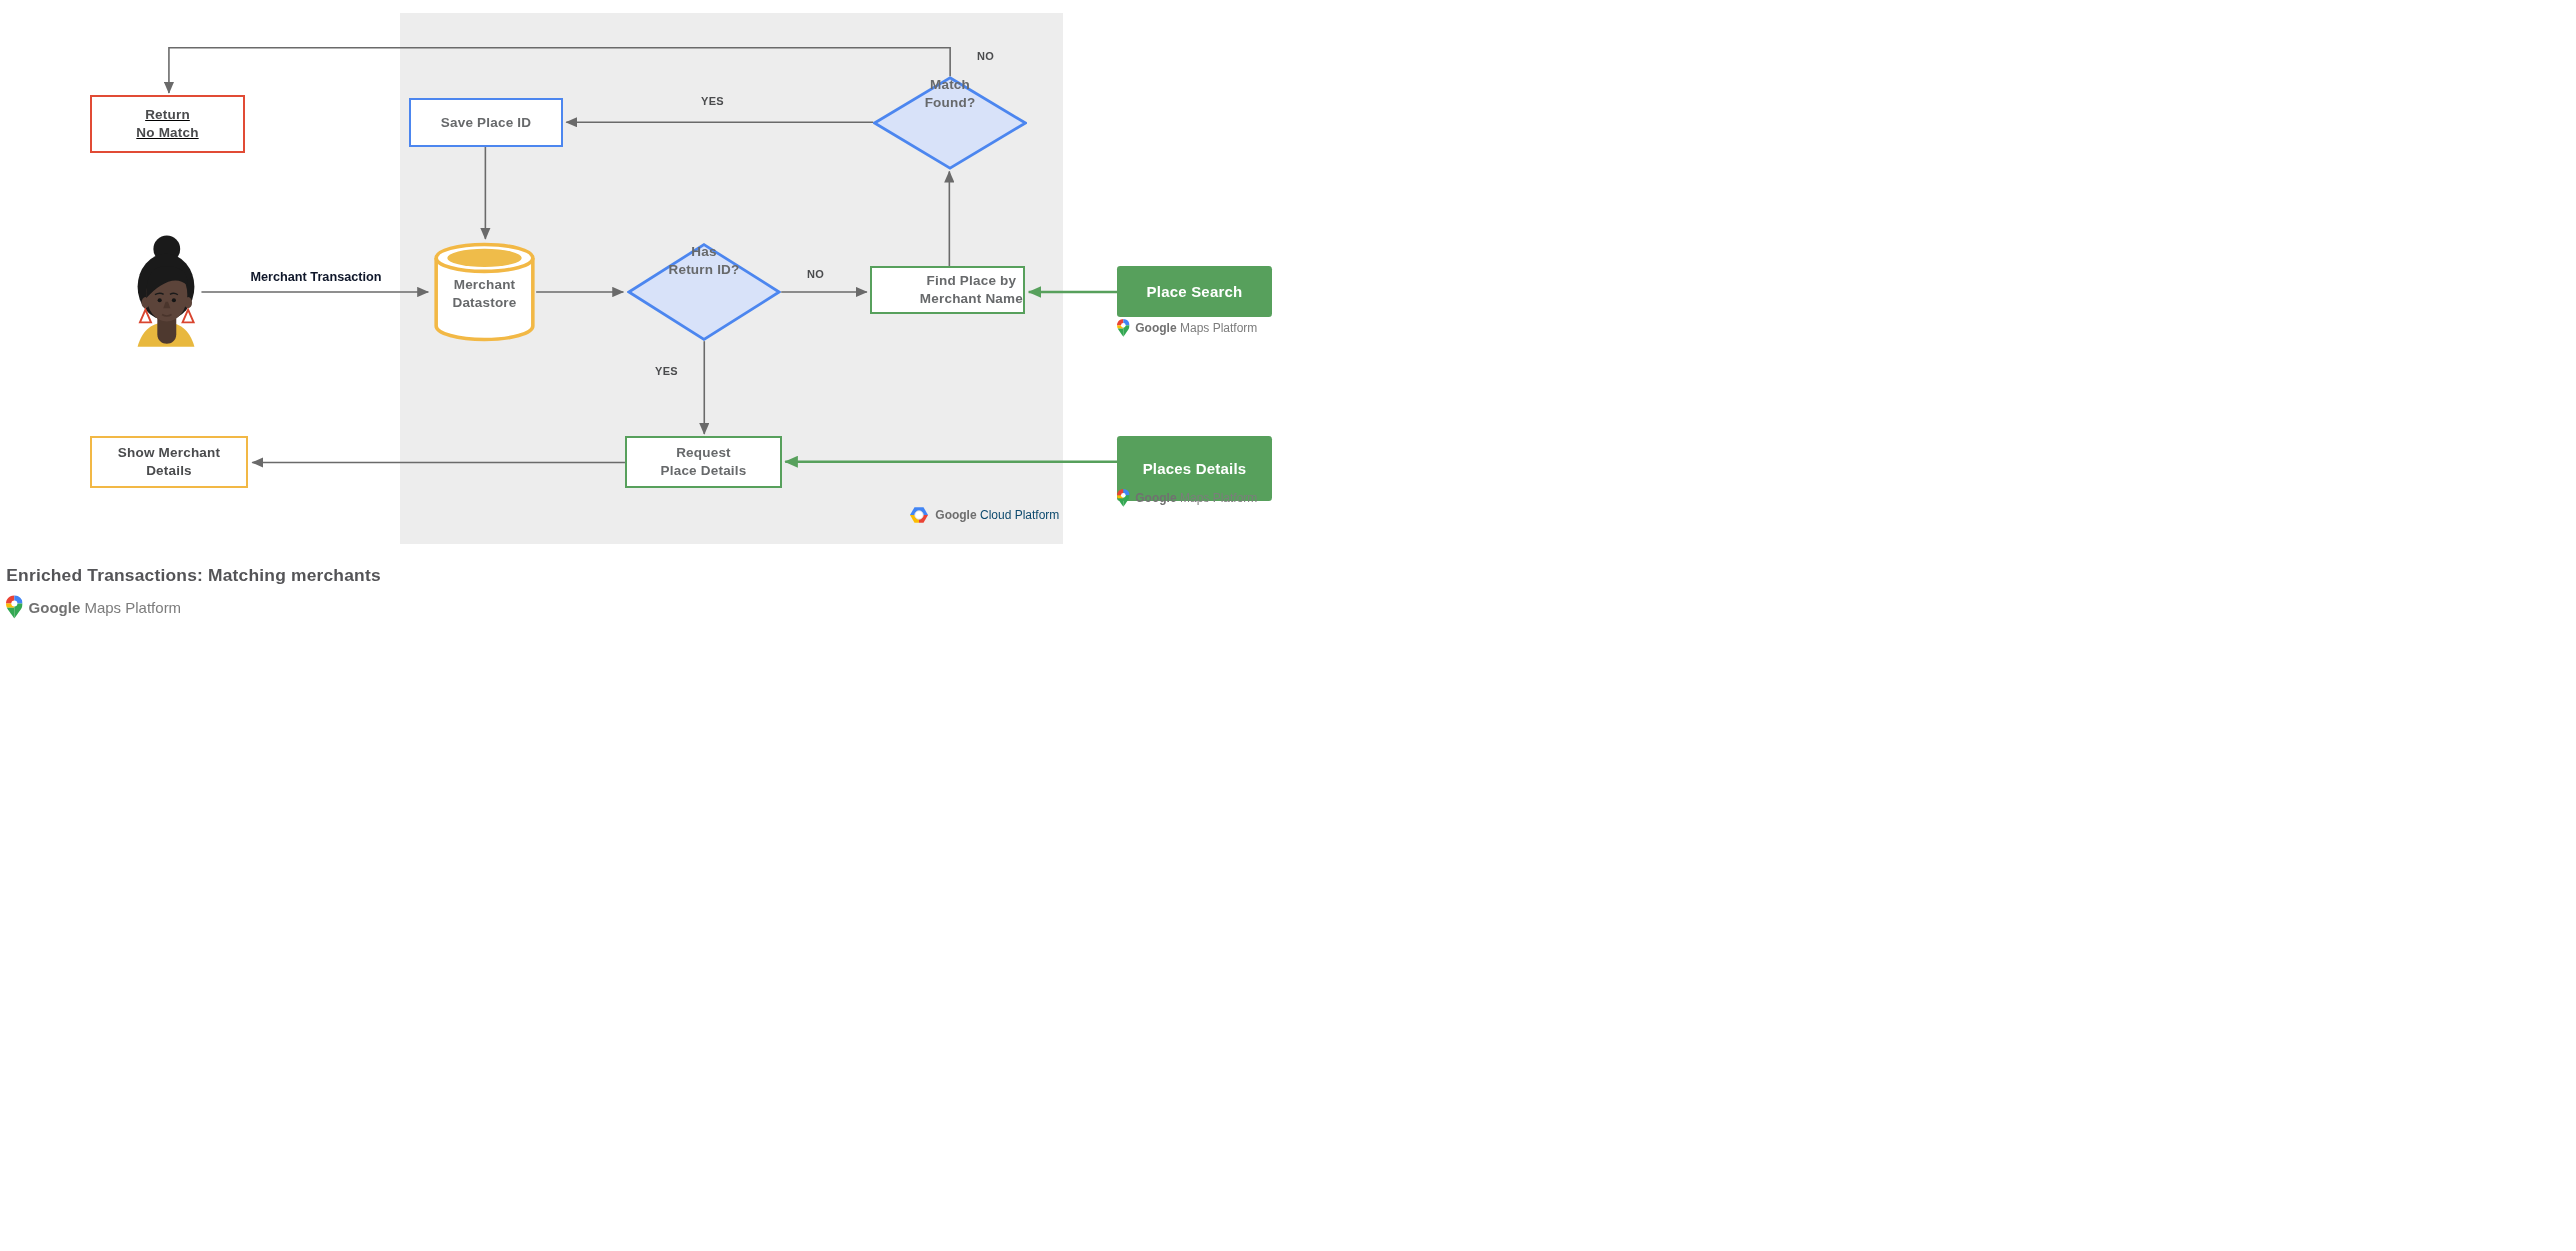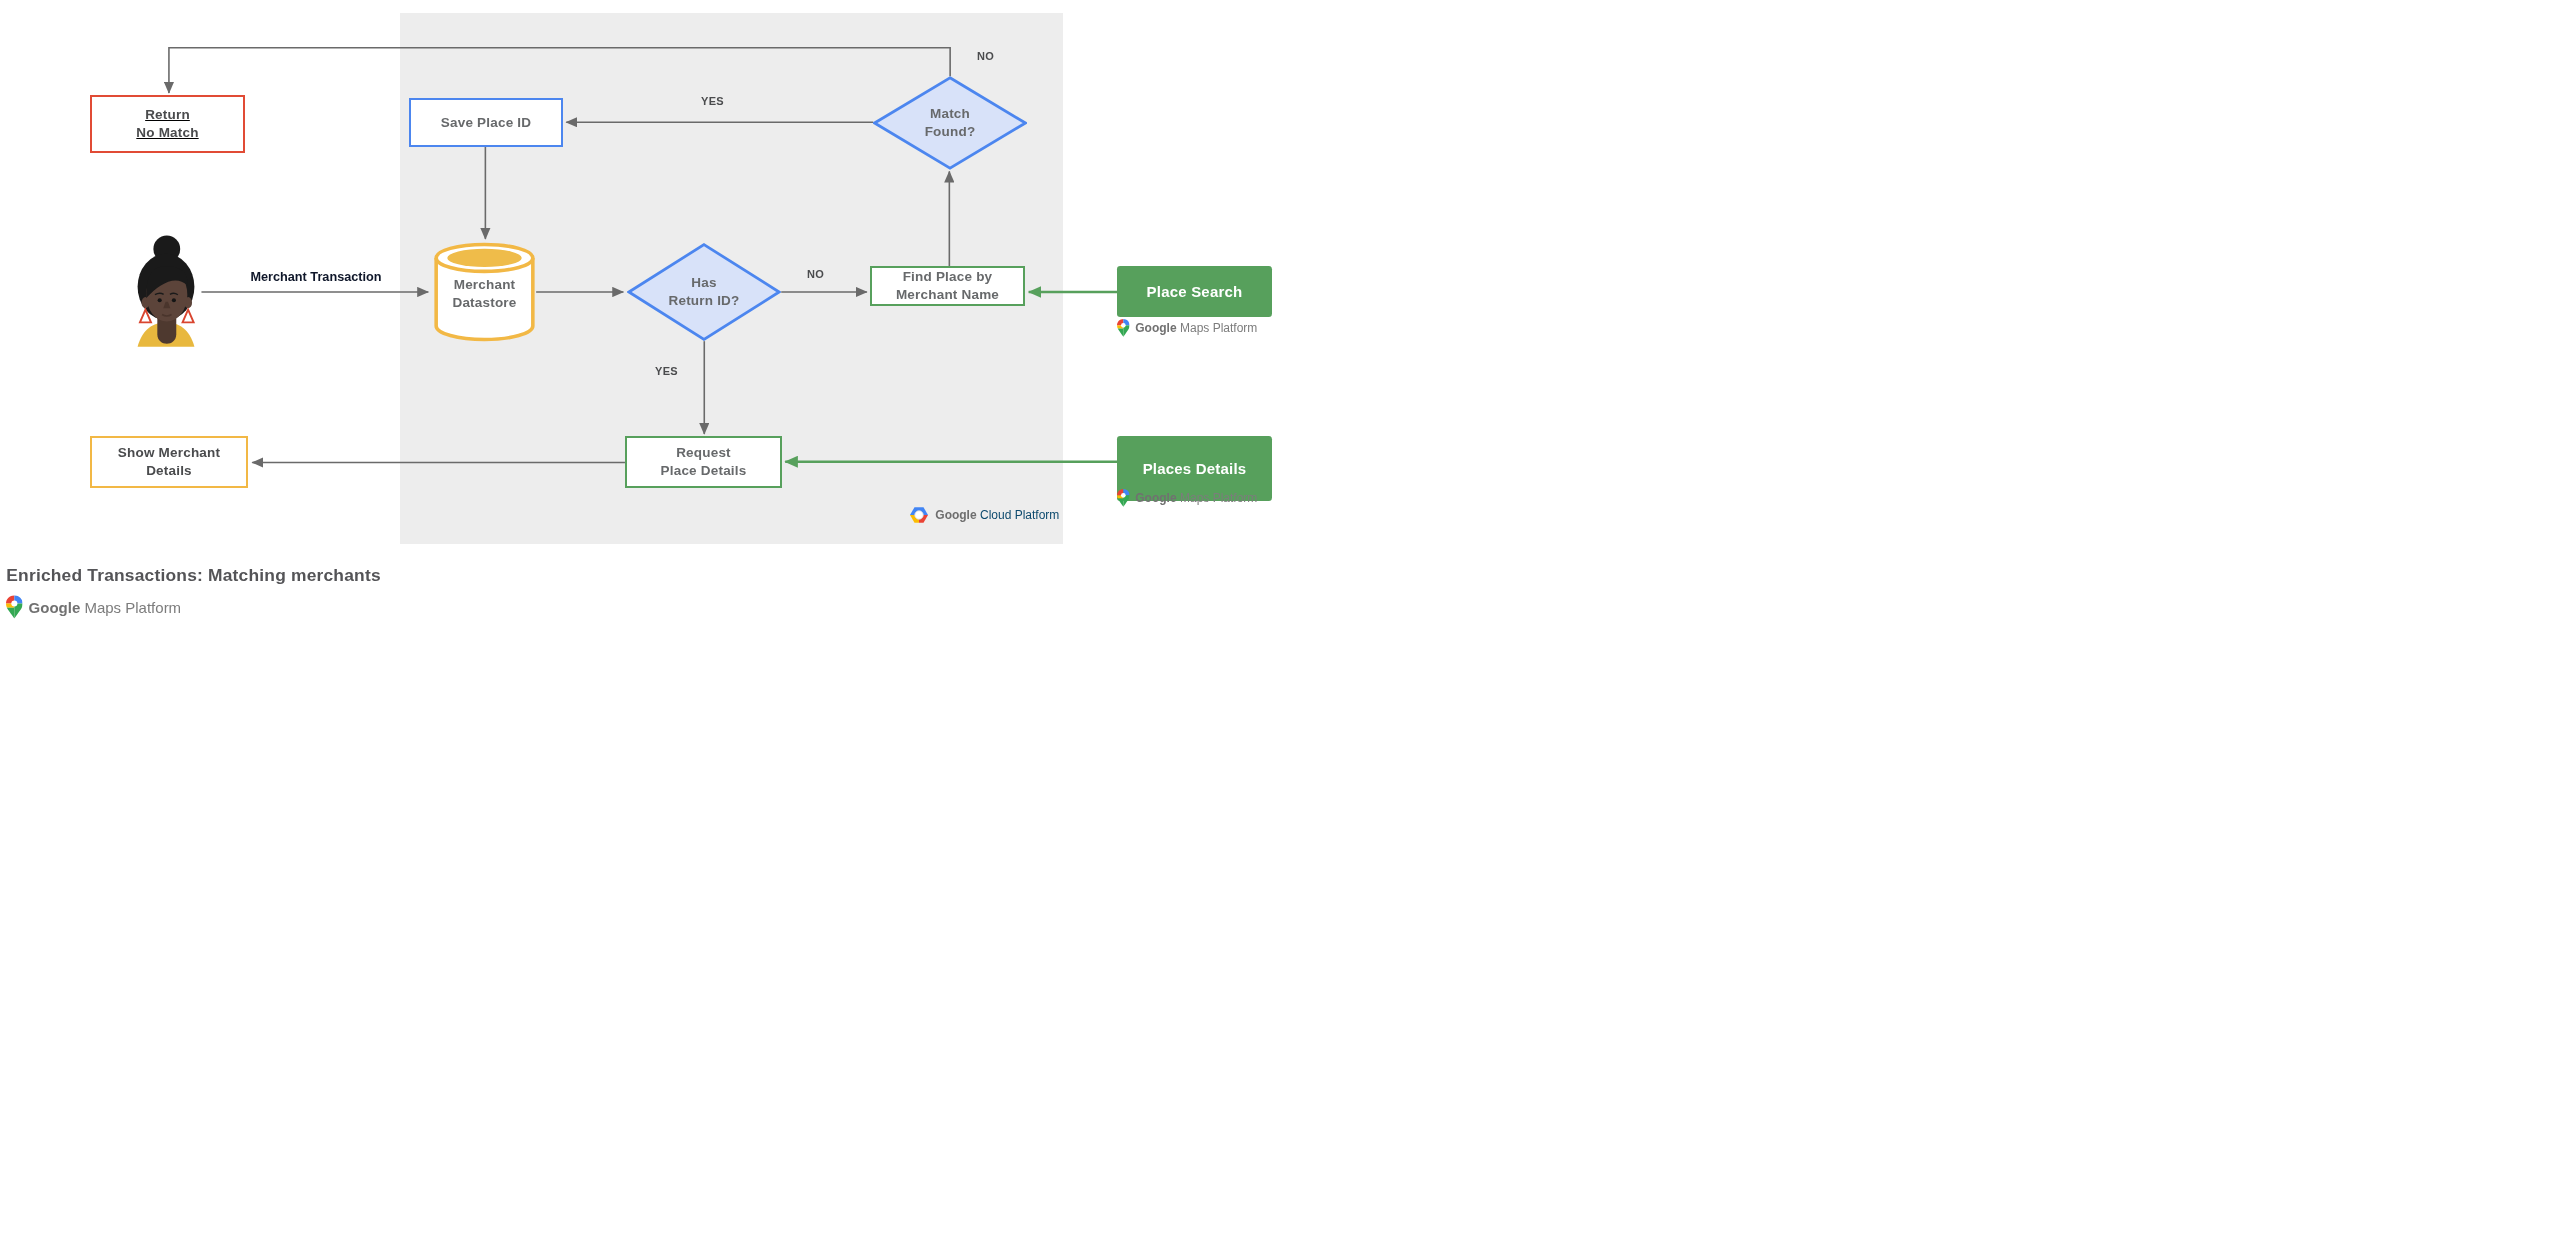--- a/index.html
+++ b/index.html
@@ -13,21 +13,21 @@
   .arrows{position:absolute;left:0;top:0;width:1288px;height:626px;pointer-events:none;}
   .node{position:absolute;display:flex;align-items:center;justify-content:center;text-align:center;background:#fff;box-sizing:border-box;}
   .lbl{white-space:pre-line;font-weight:700;font-size:13.5px;line-height:1.3;color:#67696B;letter-spacing:0.2px;}
   .dark .lbl{color:#4A4B4D;}
   .red-border{border:2.4px solid var(--red);}
   .blue-border{border:2.4px solid var(--blue);}
   .green-border{border:2.4px solid var(--green);}
   .yellow-border{border:2.4px solid var(--yellow);}
   .green-fill{background:var(--green);border-radius:3.2px;border:none;}
   .green-fill .lbl{color:#fff;font-size:15px;letter-spacing:0.2px;}
-  .diamond{position:absolute;display:flex;align-items:center;justify-content:center;text-align:center;}
+  .diamond{position:absolute;display:flex;align-items:flex-start;justify-content:center;text-align:center;}
   .diamond svg{position:absolute;left:0;top:0;}
   .diamond .lbl{position:relative;}
   .cylinder{position:absolute;}
   .cylinder svg{position:absolute;left:0;top:0;}
   .cylinder .lbl{position:absolute;left:0;right:0;top:35px;text-align:center;}
   .edge-label{position:absolute;font-weight:700;font-size:11px;color:#4A4B4D;letter-spacing:0.3px;}
   .flow-label{position:absolute;font-weight:700;font-size:12.7px;color:#0f172a;text-align:center;}
   .gmp-logo{position:absolute;display:flex;align-items:center;gap:5.6px;}
   .gmp-logo .g{font-weight:700;color:#717171;}
   .gmp-logo .rest{font-weight:400;color:#7C7C7C;text-align:center;}
@@ -115,21 +115,21 @@
   </div>
 
   <div class="diamond" style="left:627px;top:243px;width:154px;height:98px;">
     <svg width="154" height="98" viewBox="0 0 194 124">
       <polygon points="97,2 192,62 97,122 2,62" fill="var(--diamond-fill)" stroke="var(--blue)" stroke-width="3.5"></polygon>
     </svg>
     <span class="lbl">Has
 Return ID?</span>
   </div>
 
-  <div class="node green-border" style="left:870px;top:266px;width:155px;height:40px;">
+  <div class="node green-border" style="left:870px;top:266px;width:155px;height:48px;justify-content:flex-end;">
     <span class="lbl">Find Place by
 Merchant Name</span>
   </div>
 
   <div class="node green-fill" style="left:1117px;top:266px;width:155px;height:51px;">
     <span class="lbl">Place Search</span>
   </div>
 
   <div class="node green-border" style="left:625px;top:436px;width:157px;height:52px;">
     <span class="lbl">Request

